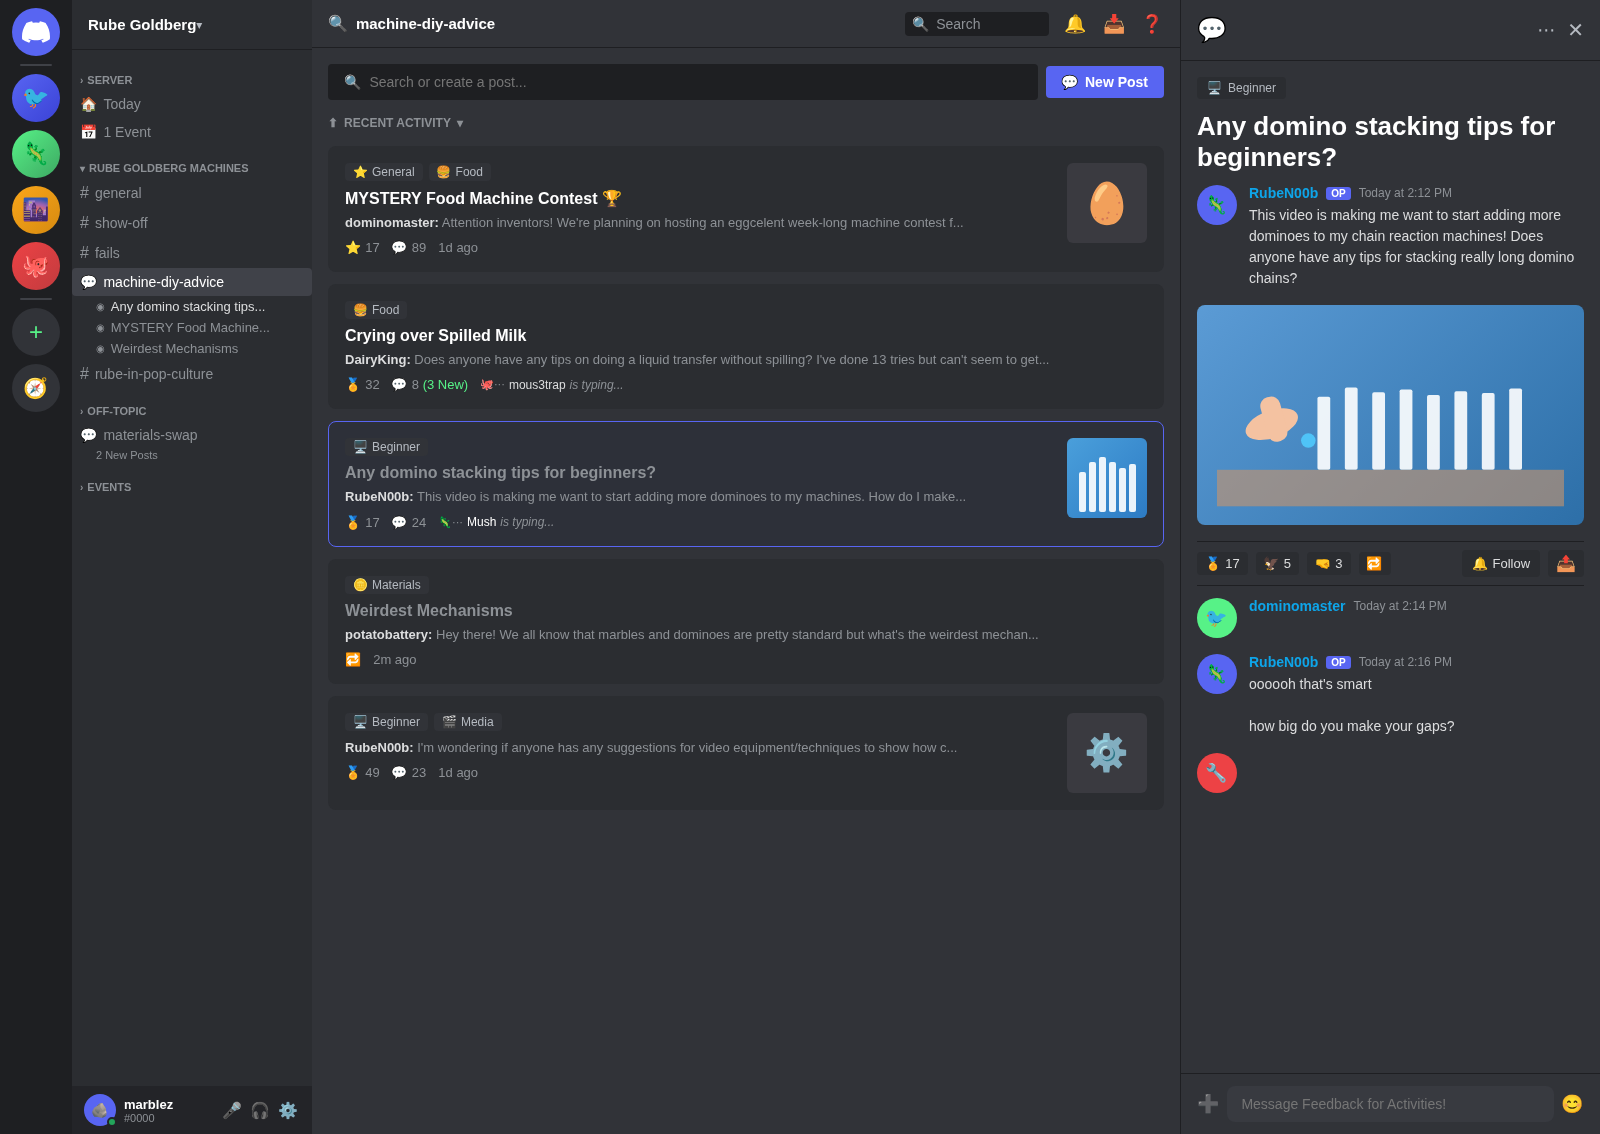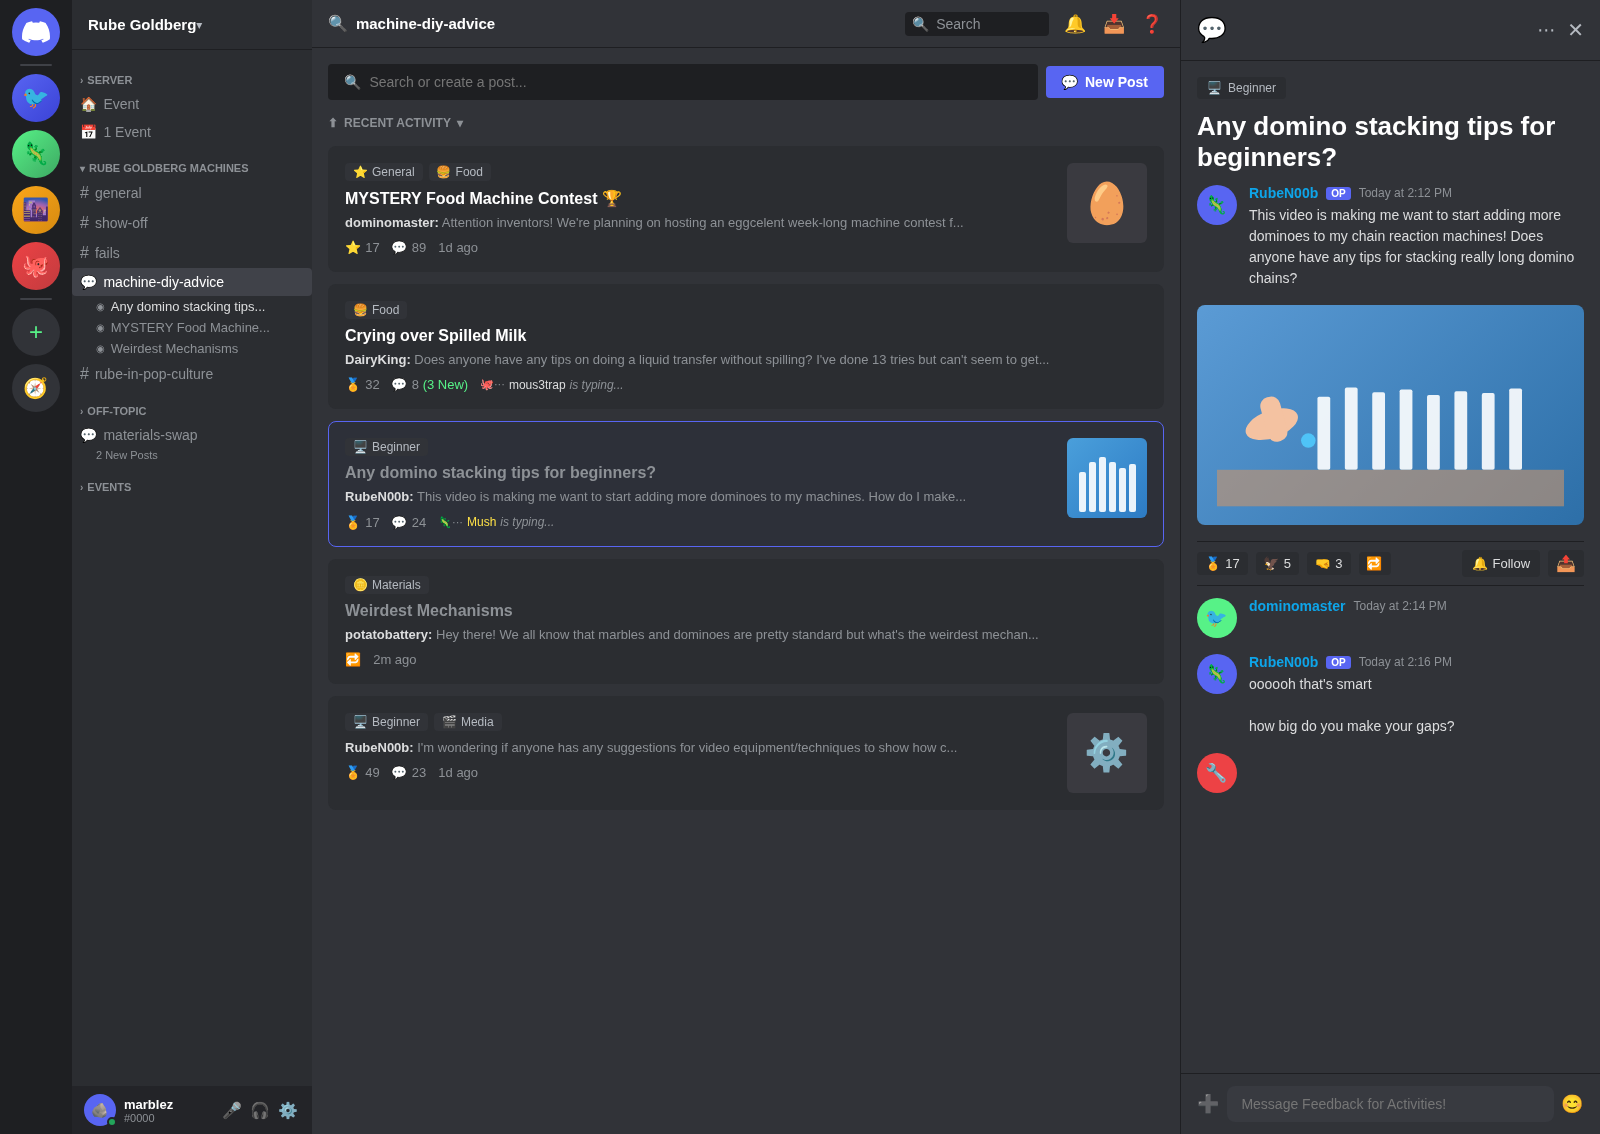--- a/index.html
+++ b/index.html
@@ -127,21 +127,21 @@
 
   <div style="padding: 8px 0; overflow-y: auto; flex: 1;">
 
     <div class="sidebar-category">
       <span class="chevron">›</span>
       <span>SERVER</span>
     </div>
 
     <div class="channel-item">
       <span>🏠</span>
-      <span class="channel-name">Event</span>
+      <span class="channel-name">Today</span>
     </div>
     <div class="channel-item">
       <span>📅</span>
       <span class="channel-name">1 Event</span>
     </div>
 
     <div class="sidebar-category">
       <span class="chevron">▾</span>
       <span>RUBE GOLDBERG MACHINES</span>
     </div>
@@ -331,21 +331,21 @@
           <div class="post-meta-item">
             <span>🏅</span>
             <span>17</span>
           </div>
           <div class="post-meta-item">
             <span>💬</span>
             <span>24</span>
           </div>
           <div class="post-meta-item">
             <span style="font-size:11px; color:#8d9196;">🦎···</span>
-            <span style="font-size:12px; color:#fde047;">Mush</span>
+            <span style="font-size:12px; color:#ffffff;">Mush</span>
             <span style="font-size:12px; color:#8d9196; font-style:italic;"> is typing...</span>
           </div>
         </div>
       </div>
 
       <div class="post-thumb" style="width:80px; height:80px; border-radius:6px; background: linear-gradient(135deg, #4a9fdb 0%, #2d7bc4 100%); display:flex; align-items:flex-end; justify-content:center; padding:6px; gap:3px;">
         <div style="width:7px; height:40px; background:white; border-radius:2px; opacity:0.9;"></div>
         <div style="width:7px; height:50px; background:white; border-radius:2px; opacity:0.9;"></div>
         <div style="width:7px; height:55px; background:white; border-radius:2px; opacity:0.9;"></div>
         <div style="width:7px; height:50px; background:white; border-radius:2px; opacity:0.9;"></div>

